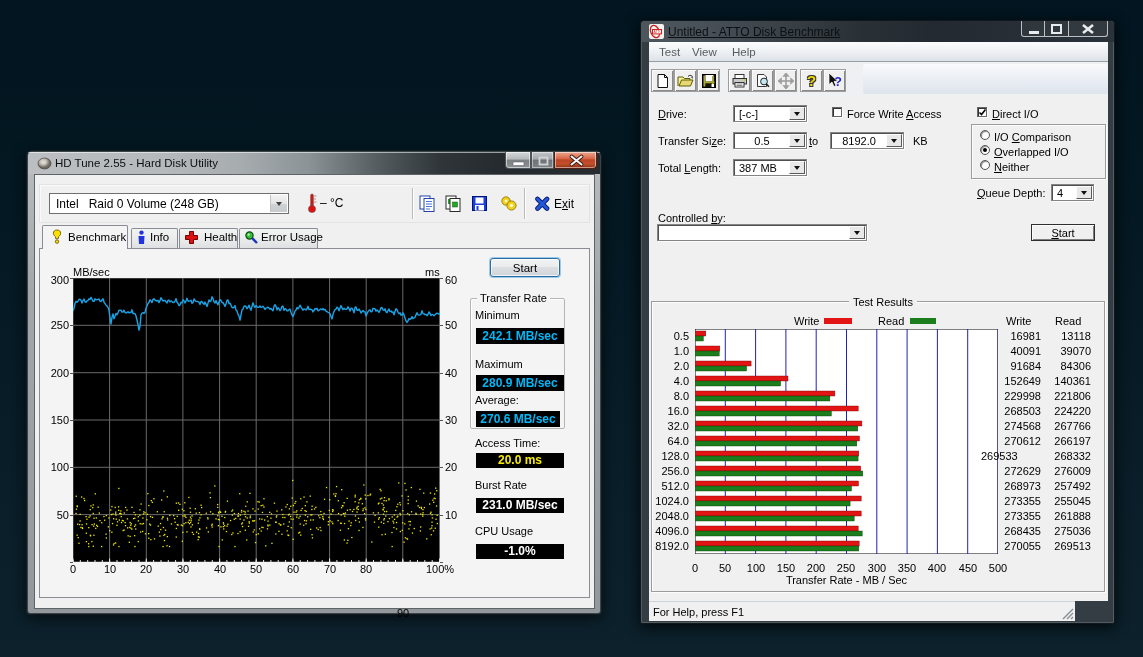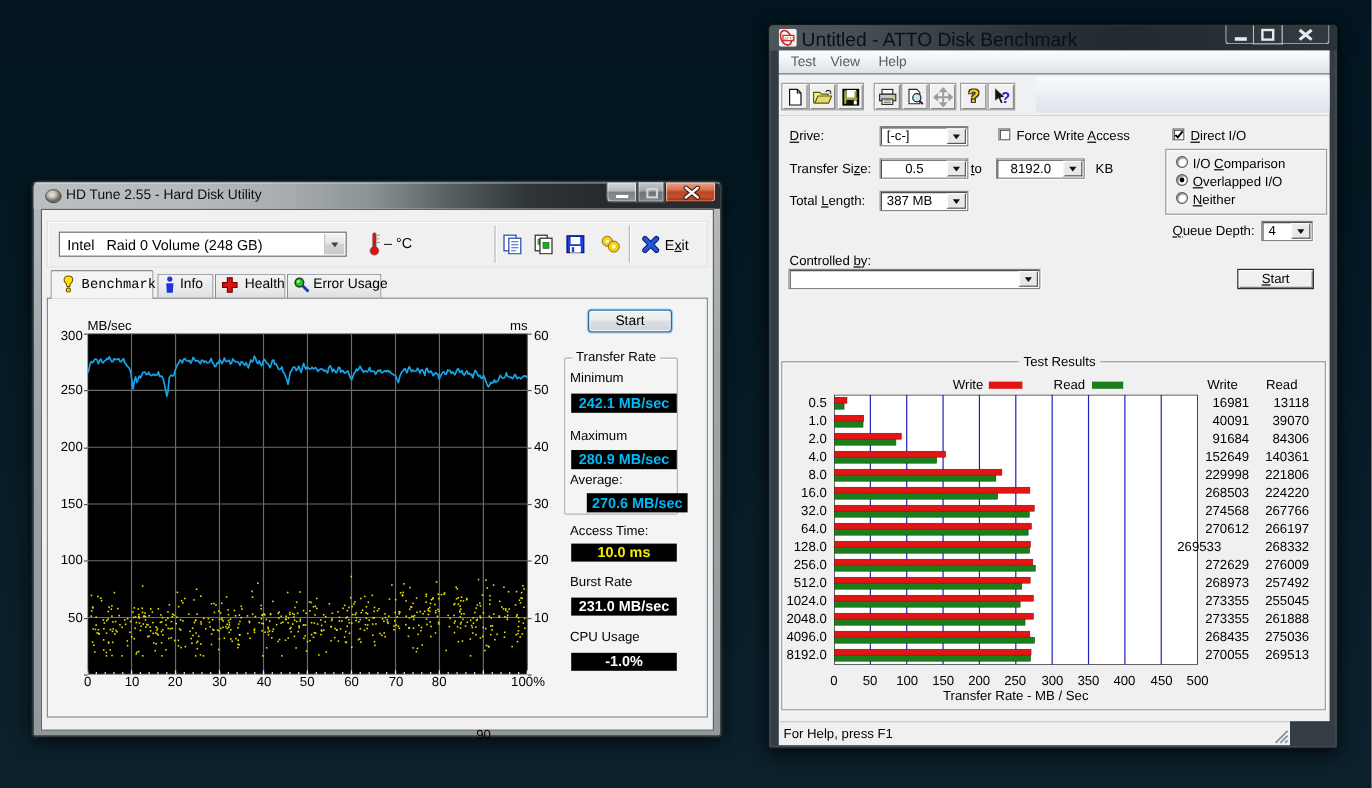--- a/index.html
+++ b/index.html
@@ -33,21 +33,21 @@
 #hd .pane{position:absolute;left:11px;top:96px;width:551px;height:350px;background:#f4f4f4;border:1px solid #898c95;z-index:2;}
 
 .vbox{position:absolute;background:#000;color:#00b8f8;font-size:12px;font-weight:bold;text-align:center;line-height:16px;white-space:nowrap;}
 .grp{position:absolute;border:1px solid #b4b4b4;border-radius:2px;box-shadow:inset 1px 1px 0 rgba(255,255,255,.9);}
 .grp .gt{position:absolute;top:-7px;left:6px;background:#f4f4f4;padding:0 3px;font-size:11px;color:#000;white-space:nowrap;}
 .startbtn{position:absolute;border-radius:3px;border:1px solid #2a6da3;background:linear-gradient(180deg,#f1f2f2 0%,#ebeced 45%,#dcdfe2 50%,#d1d5d9 100%);box-shadow:0 0 0 1px #9ccbea, inset 0 0 0 1px rgba(255,255,255,.7);font-size:11.5px;text-align:center;color:#000;}
 
 #at{left:640px;top:20px;width:475px;height:604px;background:#333d43;border:1px solid #11181c;border-radius:4px 4px 2px 2px;box-shadow:0 3px 14px rgba(0,0,0,.8),inset 0 0 0 1px rgba(140,150,155,.35);}
 #at .tbar{position:absolute;left:0;top:0;width:473px;height:21px;border-radius:4px 4px 0 0;
  background:linear-gradient(90deg,#4d565c 0%,#485258 12%,#3b4349 28%,#2a3136 46%,#222930 62%,#272e35 80%,#2b333a 100%);}
-#at .ttl{position:absolute;left:27px;top:4px;font-size:16px;color:#0d1013;white-space:nowrap;}
+#at .ttl{position:absolute;left:27px;top:4px;font-size:12px;color:#0d1013;white-space:nowrap;text-decoration:underline;}
 .atbtn{position:absolute;top:0;height:16px;background:rgba(255,255,255,.04);border:1px solid #b9bfc2;border-top:none;}
 #at-min{left:380px;width:24px;border-radius:0 0 0 3px;}
 #at-max{left:403px;width:25px;border-left:none;}
 #at-cls{left:427px;width:40px;border-left:none;border-radius:0 0 3px 0;}
 #at .menubar{position:absolute;left:8px;top:21px;width:459px;height:20px;background:linear-gradient(180deg,#fbfcfd 0%,#eef1f4 50%,#dde2e8 100%);border-bottom:1px solid #98a0a7;}
 .mitem{position:absolute;top:4px;font-size:11.5px;color:#565c61;}
 #at .toolbar{position:absolute;left:8px;top:41px;width:459px;height:34px;background:#eef0f1;}
 #at .tbshine{position:absolute;left:214px;top:2px;width:245px;height:30px;background:linear-gradient(180deg,#f8fafc 0%,#ecf0f5 45%,#dde4ec 100%);border-radius:3px;}
 .tbtn{position:absolute;top:48px;width:23px;height:23px;background:#f0f0f0;border:1px solid #9d9d9d;box-shadow:inset 1px 1px 0 #fcfcfc, inset -1px -1px 0 #8a8a8a;}
 #at .dlg{position:absolute;left:8px;top:75px;width:459px;height:505px;background:#f0f0f0;}
@@ -150,21 +150,21 @@
 
   <div class="tab act" style="left:14px;top:73px;width:86px;height:24px;"></div>
   <div class="tab" style="left:103px;top:76px;width:47px;height:21px;"></div>
   <div class="tab" style="left:151px;top:76px;width:59px;height:21px;"></div>
   <div class="tab" style="left:211px;top:76px;width:79px;height:21px;"></div>
   <div class="pane"></div>
   <svg class="ab" style="left:24px;top:77px;z-index:4" width="10" height="15" viewBox="0 0 10 15">
       <path d="M5 1 C7.4 1 8.6 2.4 8.6 4.2 C8.6 6 7.6 6.6 6.6 7.6 L6.2 9.8 L3.8 9.8 L3.4 7.6 C2.4 6.6 1.4 6 1.4 4.2 C1.4 2.4 2.6 1 5 1 Z" fill="#ffe000" stroke="#6a5a00" stroke-width=".9"></path>
       <circle cx="5" cy="12.6" r="1.7" fill="#ffe000" stroke="#6a5a00" stroke-width=".9"></circle>
     </svg>
-  <div class="tabtxt" style="left:40px;top:79px;z-index:4;font-family:Liberation Mono, monospace;">Benchmark</div>
+  <div class="tabtxt" style="left:40px;top:79px;z-index:4;">Benchmark</div>
   <svg class="ab" style="left:109px;top:78px;z-index:4" width="9" height="15" viewBox="0 0 9 15">
       <circle cx="4.5" cy="2.6" r="2.2" fill="#2233dd"></circle>
       <path d="M1.5 6 L7.5 6 L7 14 L2 14 Z" fill="#2233dd"></path>
     </svg>
   <div class="tabtxt" style="left:122px;top:79px;z-index:4;">Info</div>
   <svg class="ab" style="left:156px;top:78px;z-index:4" width="15" height="15" viewBox="0 0 15 15">
       <path d="M5.5 1.5 L9.5 1.5 L9.5 5.5 L13.5 5.5 L13.5 9.5 L9.5 9.5 L9.5 13.5 L5.5 13.5 L5.5 9.5 L1.5 9.5 L1.5 5.5 L5.5 5.5 Z" fill="#dd1111" stroke="#770000" stroke-width="1"></path>
     </svg>
   <div class="tabtxt" style="left:176px;top:79px;z-index:4;">Health</div>
   <svg class="ab" style="left:216px;top:78px;z-index:4" width="15" height="15" viewBox="0 0 15 15">
@@ -943,23 +943,23 @@
     <div class="lbl" style="z-index:5;width:40px;text-align:center;left:392px;top:411px;">100%</div>
   <div class="startbtn" style="left:462px;top:106px;width:70px;height:19px;line-height:18px;z-index:5;">Start</div>
   <div class="grp" style="left:442px;top:146px;width:95px;height:131px;z-index:5;">
       <div class="gt">Transfer Rate</div>
     </div>
   <div class="lbl" style="left:447px;top:157px;z-index:6;">Minimum</div>
   <div class="vbox" style="left:448px;top:176px;width:88px;height:16px;z-index:6;">242.1 MB/sec</div>
   <div class="lbl" style="left:447px;top:206px;z-index:6;">Maximum</div>
   <div class="vbox" style="left:448px;top:223px;width:88px;height:16px;z-index:6;">280.9 MB/sec</div>
   <div class="lbl" style="left:447px;top:242px;z-index:6;">Average:</div>
-  <div class="vbox" style="left:448px;top:259px;width:84px;height:16px;z-index:6;margin-left:13px;">270.6 MB/sec</div>
+  <div class="vbox" style="left:448px;top:259px;width:84px;height:16px;z-index:6;">270.6 MB/sec</div>
   <div class="lbl" style="left:447px;top:285px;z-index:6;">Access Time:</div>
-  <div class="vbox" style="left:448px;top:301px;width:88px;height:15px;line-height:15px;color:#f8ec00;z-index:6;">10.0 ms</div>
+  <div class="vbox" style="left:448px;top:301px;width:88px;height:15px;line-height:15px;color:#f8ec00;z-index:6;">20.0 ms</div>
   <div class="lbl" style="left:447px;top:327px;z-index:6;">Burst Rate</div>
   <div class="vbox" style="left:448px;top:346px;width:88px;height:15px;line-height:15px;color:#fff;z-index:6;">231.0 MB/sec</div>
   <div class="lbl" style="left:447px;top:373px;z-index:6;">CPU Usage</div>
   <div class="vbox" style="left:448px;top:392px;width:88px;height:15px;line-height:15px;color:#fff;z-index:6;">-1.0%</div>
 </div>
 
 <div id="at" class="win">
   <div class="tbar">
     <svg class="ab" style="left:8px;top:3px" width="15" height="15" viewBox="0 0 15 15">
         <rect x="0" y="0" width="15" height="15" rx="2" fill="#f4f2ef"></rect>

